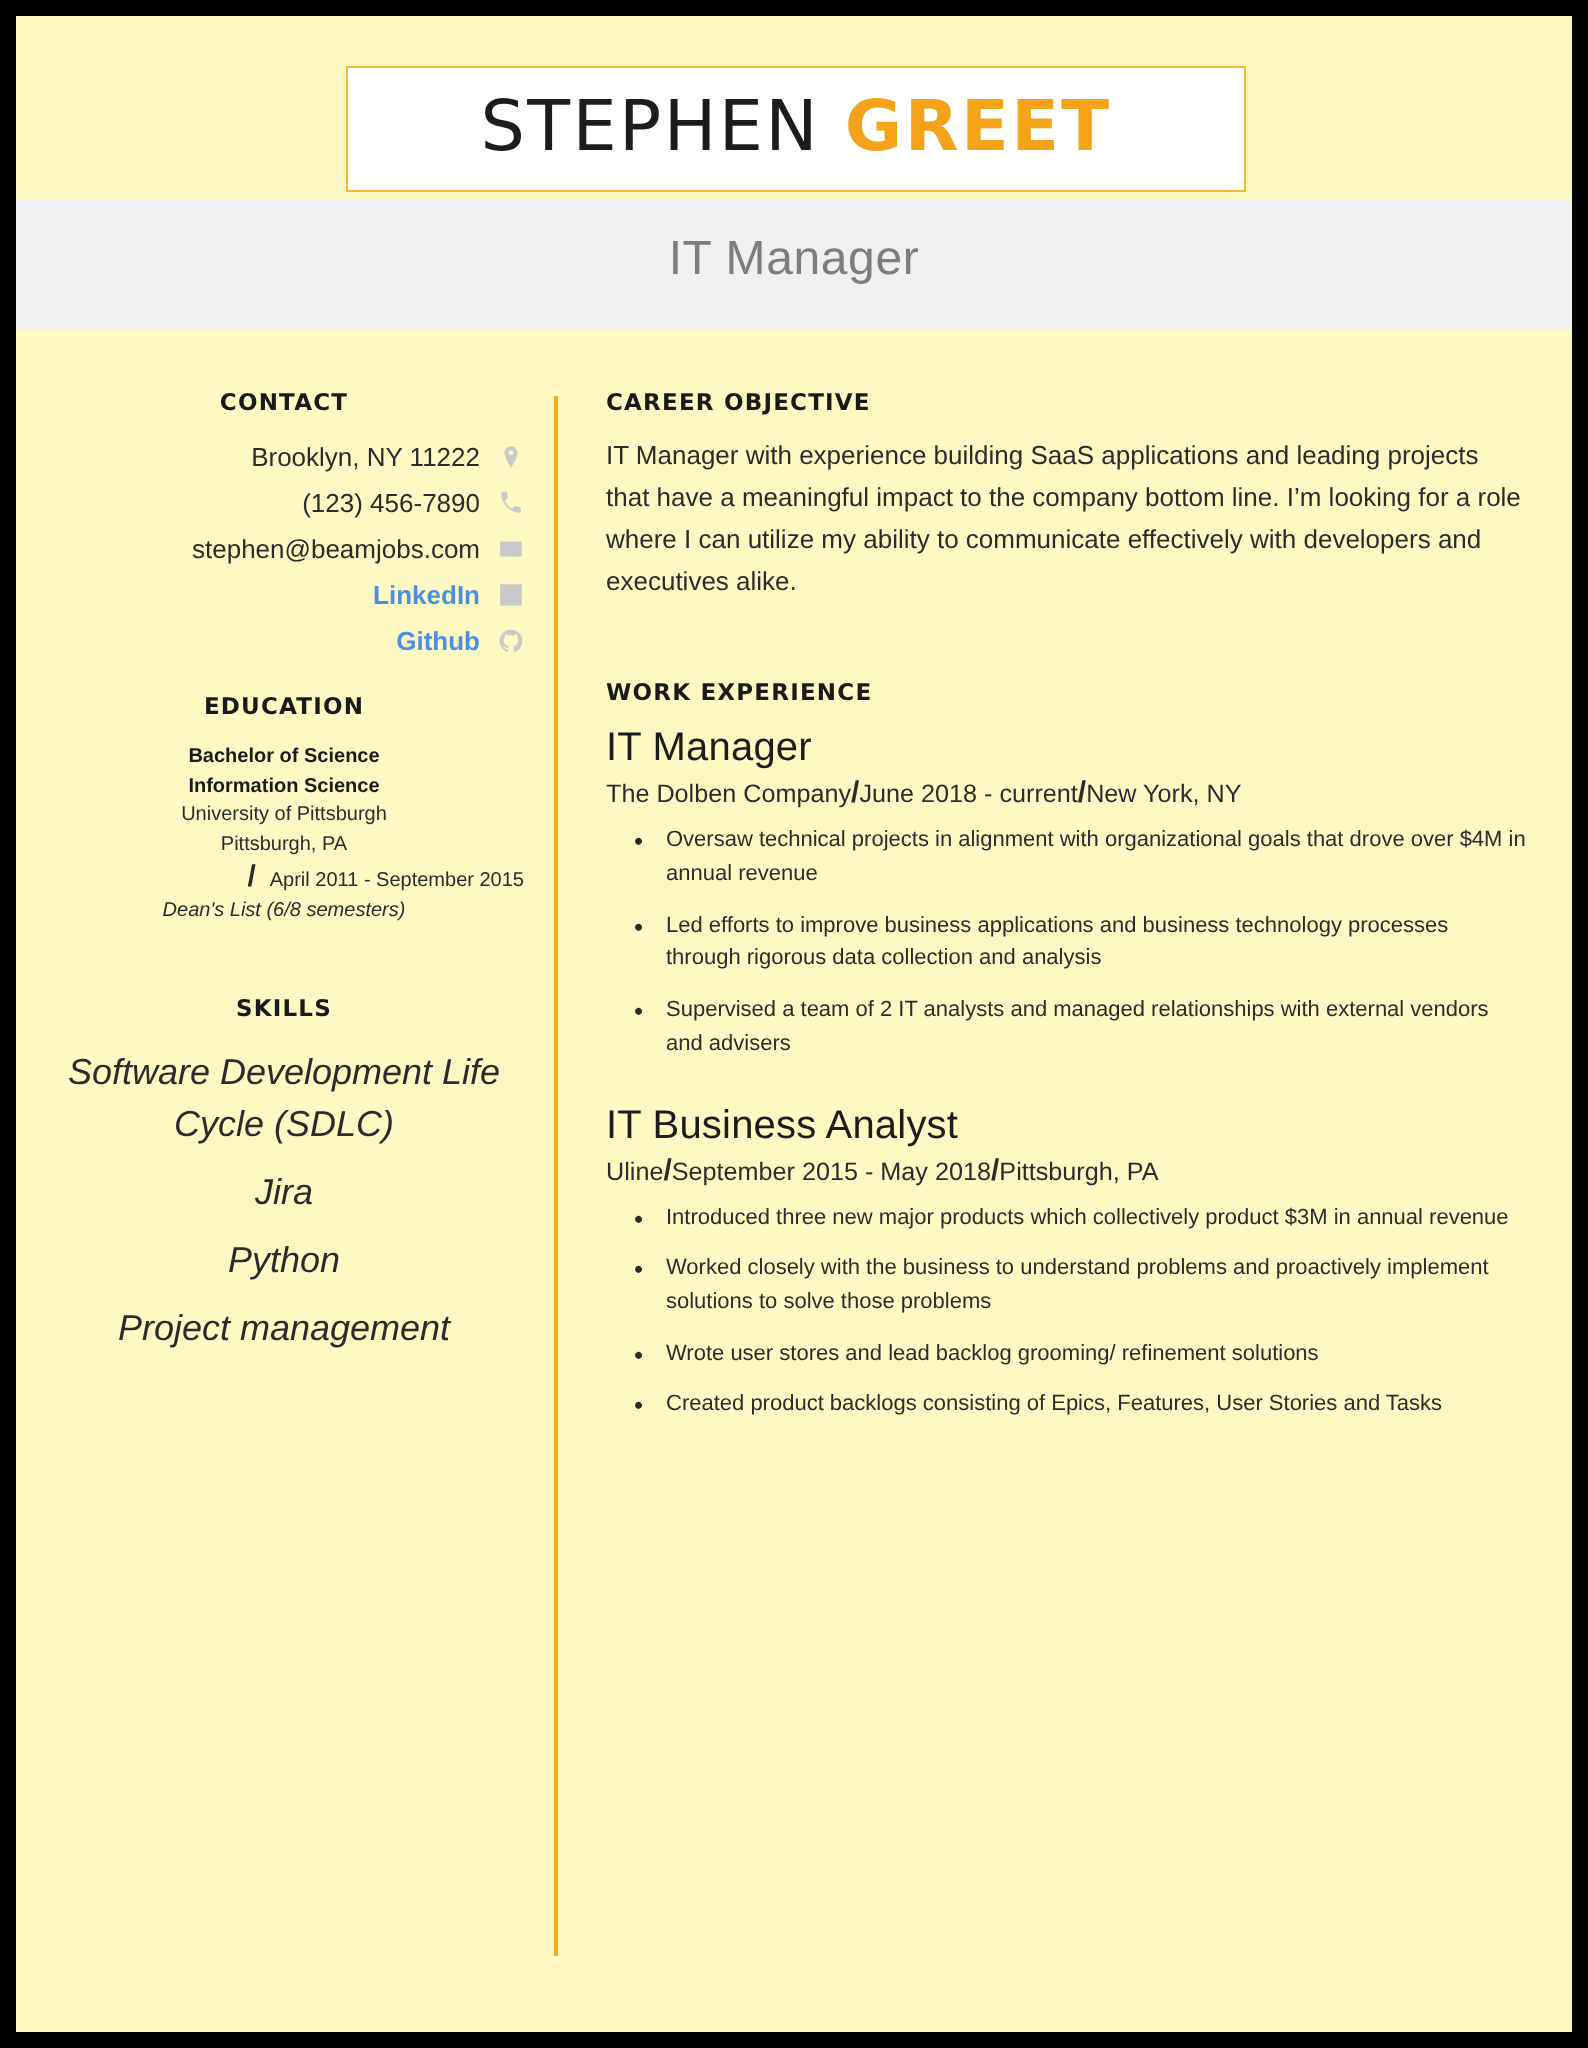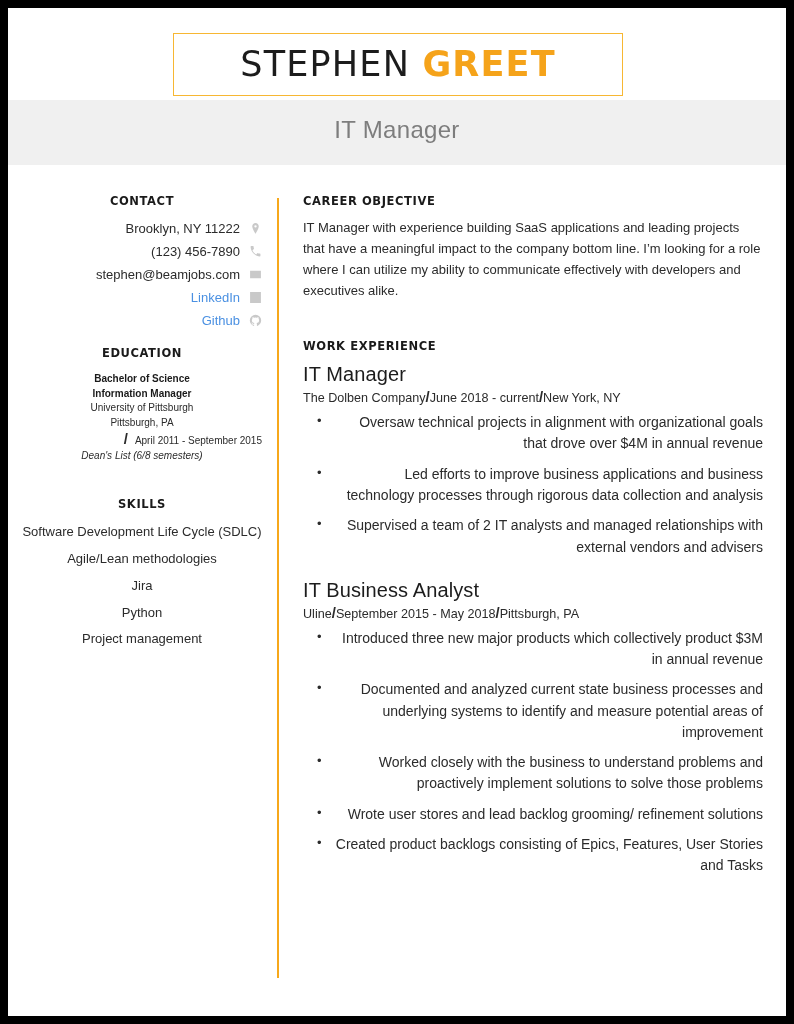--- a/index.html
+++ b/index.html
@@ -10,21 +10,21 @@
     background: #000000;
     font-family: "Liberation Sans", "DejaVu Sans", sans-serif;
   }
 
   #page {
     position: absolute;
     left: 8px;
     top: 8px;
     width: 778px;
     height: 1008px;
-    background: #ffffff;
+    background: #fef9c3;
     overflow: hidden;
     padding-left: 40px;
   }
 
   
   .header-band {
     position: absolute;
     left: 0;
     top: 92px;
     width: 778px;
@@ -115,21 +115,21 @@
     justify-content: flex-end;
     gap: 9px;
     margin-bottom: 6px;
     height: 17px;
   }
   .contact-text {
     font-size: 13px;
     color: #2b2b2b;
     line-height: 1.2;
   }
-  .contact-text.link { color: #4a90e2; }
+  .contact-text.link { color: #4a90e2; font-weight: bold; }
   .ico {
     width: 13px;
     height: 13px;
     flex: 0 0 13px;
     display: block;
     fill: #c9c9c9;
   }
 
   
   .edu-block { margin-bottom: 34px; }
@@ -148,24 +148,25 @@
   }
   .slash {
     font-weight: 700;
     font-size: 15px;
     color: #2b2b2b;
   }
 
   
   .skills-list { }
   .skill-item {
-    font-size: 13px;
+    font-size: 18px;
     color: #2b2b2b;
     line-height: 1.45;
     margin-bottom: 8px;
+    font-style: italic;
   }
 
   
   .objective-text {
     font-size: 13px;
     line-height: 1.62;
     color: #2b2b2b;
     margin-bottom: 38px;
   }
 
@@ -188,25 +189,24 @@
     flex-wrap: wrap;
   }
   .job-bullets {
     list-style: none;
     padding: 0;
     margin: 0;
   }
   .job-bullets li {
     position: relative;
     padding-left: 30px;
-    font-size: 14px;
+    font-size: 11px;
     line-height: 1.52;
     color: #2b2b2b;
     margin-bottom: 9px;
-    text-align: right;
   }
   .job-bullets li::before {
     content: "\2022";
     position: absolute;
     left: 14px;
     top: -1px;
     font-size: 13px;
     color: #2b2b2b;
   }
 </style>
@@ -267,35 +267,34 @@
               <path d="M12 1.5A10.5 10.5 0 0 0 1.5 12c0 4.6 3 8.6 7.2 10 .5.1.7-.2.7-.5v-1.9c-2.9.6-3.6-1.3-3.6-1.3-.5-1.2-1.2-1.5-1.2-1.5-1-.7.1-.7.1-.7 1 .1 1.6 1.1 1.6 1.1.9 1.6 2.5 1.1 3.1.9.1-.7.4-1.1.7-1.4-2.3-.3-4.8-1.2-4.8-5.2 0-1.2.4-2.1 1.1-2.9-.1-.3-.5-1.4.1-2.8 0 0 .9-.3 2.9 1.1a9.9 9.9 0 0 1 5.2 0c2-1.4 2.9-1.1 2.9-1.1.6 1.4.2 2.5.1 2.8.7.8 1.1 1.7 1.1 2.9 0 4-2.5 4.9-4.8 5.2.4.3.7 1 .7 2v3c0 .3.2.6.7.5 4.2-1.4 7.2-5.4 7.2-10A10.5 10.5 0 0 0 12 1.5z"></path>
             </svg>
         </div>
 
       </div>
     </div>
 
     <div class="edu-block">
       <div class="sec-head">EDUCATION</div>
       <div class="edu-line bold">Bachelor of Science</div>
-      <div class="edu-line bold">Information Manager</div>
+      <div class="edu-line bold">Information Science</div>
       <div class="edu-line">University of Pittsburgh</div>
       <div class="edu-line">Pittsburgh, PA</div>
       <div class="edu-date-row">
         <span class="slash">/</span>
         <span class="edu-line">April 2011 - September 2015</span>
       </div>
       <div class="edu-line italic">Dean's List (6/8 semesters)</div>
     </div>
 
     <div>
       <div class="sec-head">SKILLS</div>
       <div class="skills-list">
         <div class="skill-item">Software Development Life Cycle (SDLC)</div>
-        <div class="skill-item">Agile/Lean methodologies</div>
         <div class="skill-item">Jira</div>
         <div class="skill-item">Python</div>
         <div class="skill-item">Project management</div>
       </div>
     </div>
 
   </div>
 
   <div class="right-col">
 
@@ -327,21 +326,20 @@
         <div class="job-title">IT Business Analyst</div>
         <div class="job-meta">
           <span>Uline</span>
           <span class="slash">/</span>
           <span>September 2015 - May 2018</span>
           <span class="slash">/</span>
           <span>Pittsburgh, PA</span>
         </div>
         <ul class="job-bullets">
           <li>Introduced three new major products which collectively product $3M in annual revenue</li>
-          <li>Documented and analyzed current state business processes and underlying systems to identify and measure potential areas of improvement</li>
           <li>Worked closely with the business to understand problems and proactively implement solutions to solve those problems</li>
           <li>Wrote user stores and lead backlog grooming/ refinement solutions</li>
           <li>Created product backlogs consisting of Epics, Features, User Stories and Tasks</li>
         </ul>
       </div>
 
     </div>
 
   </div>
 

